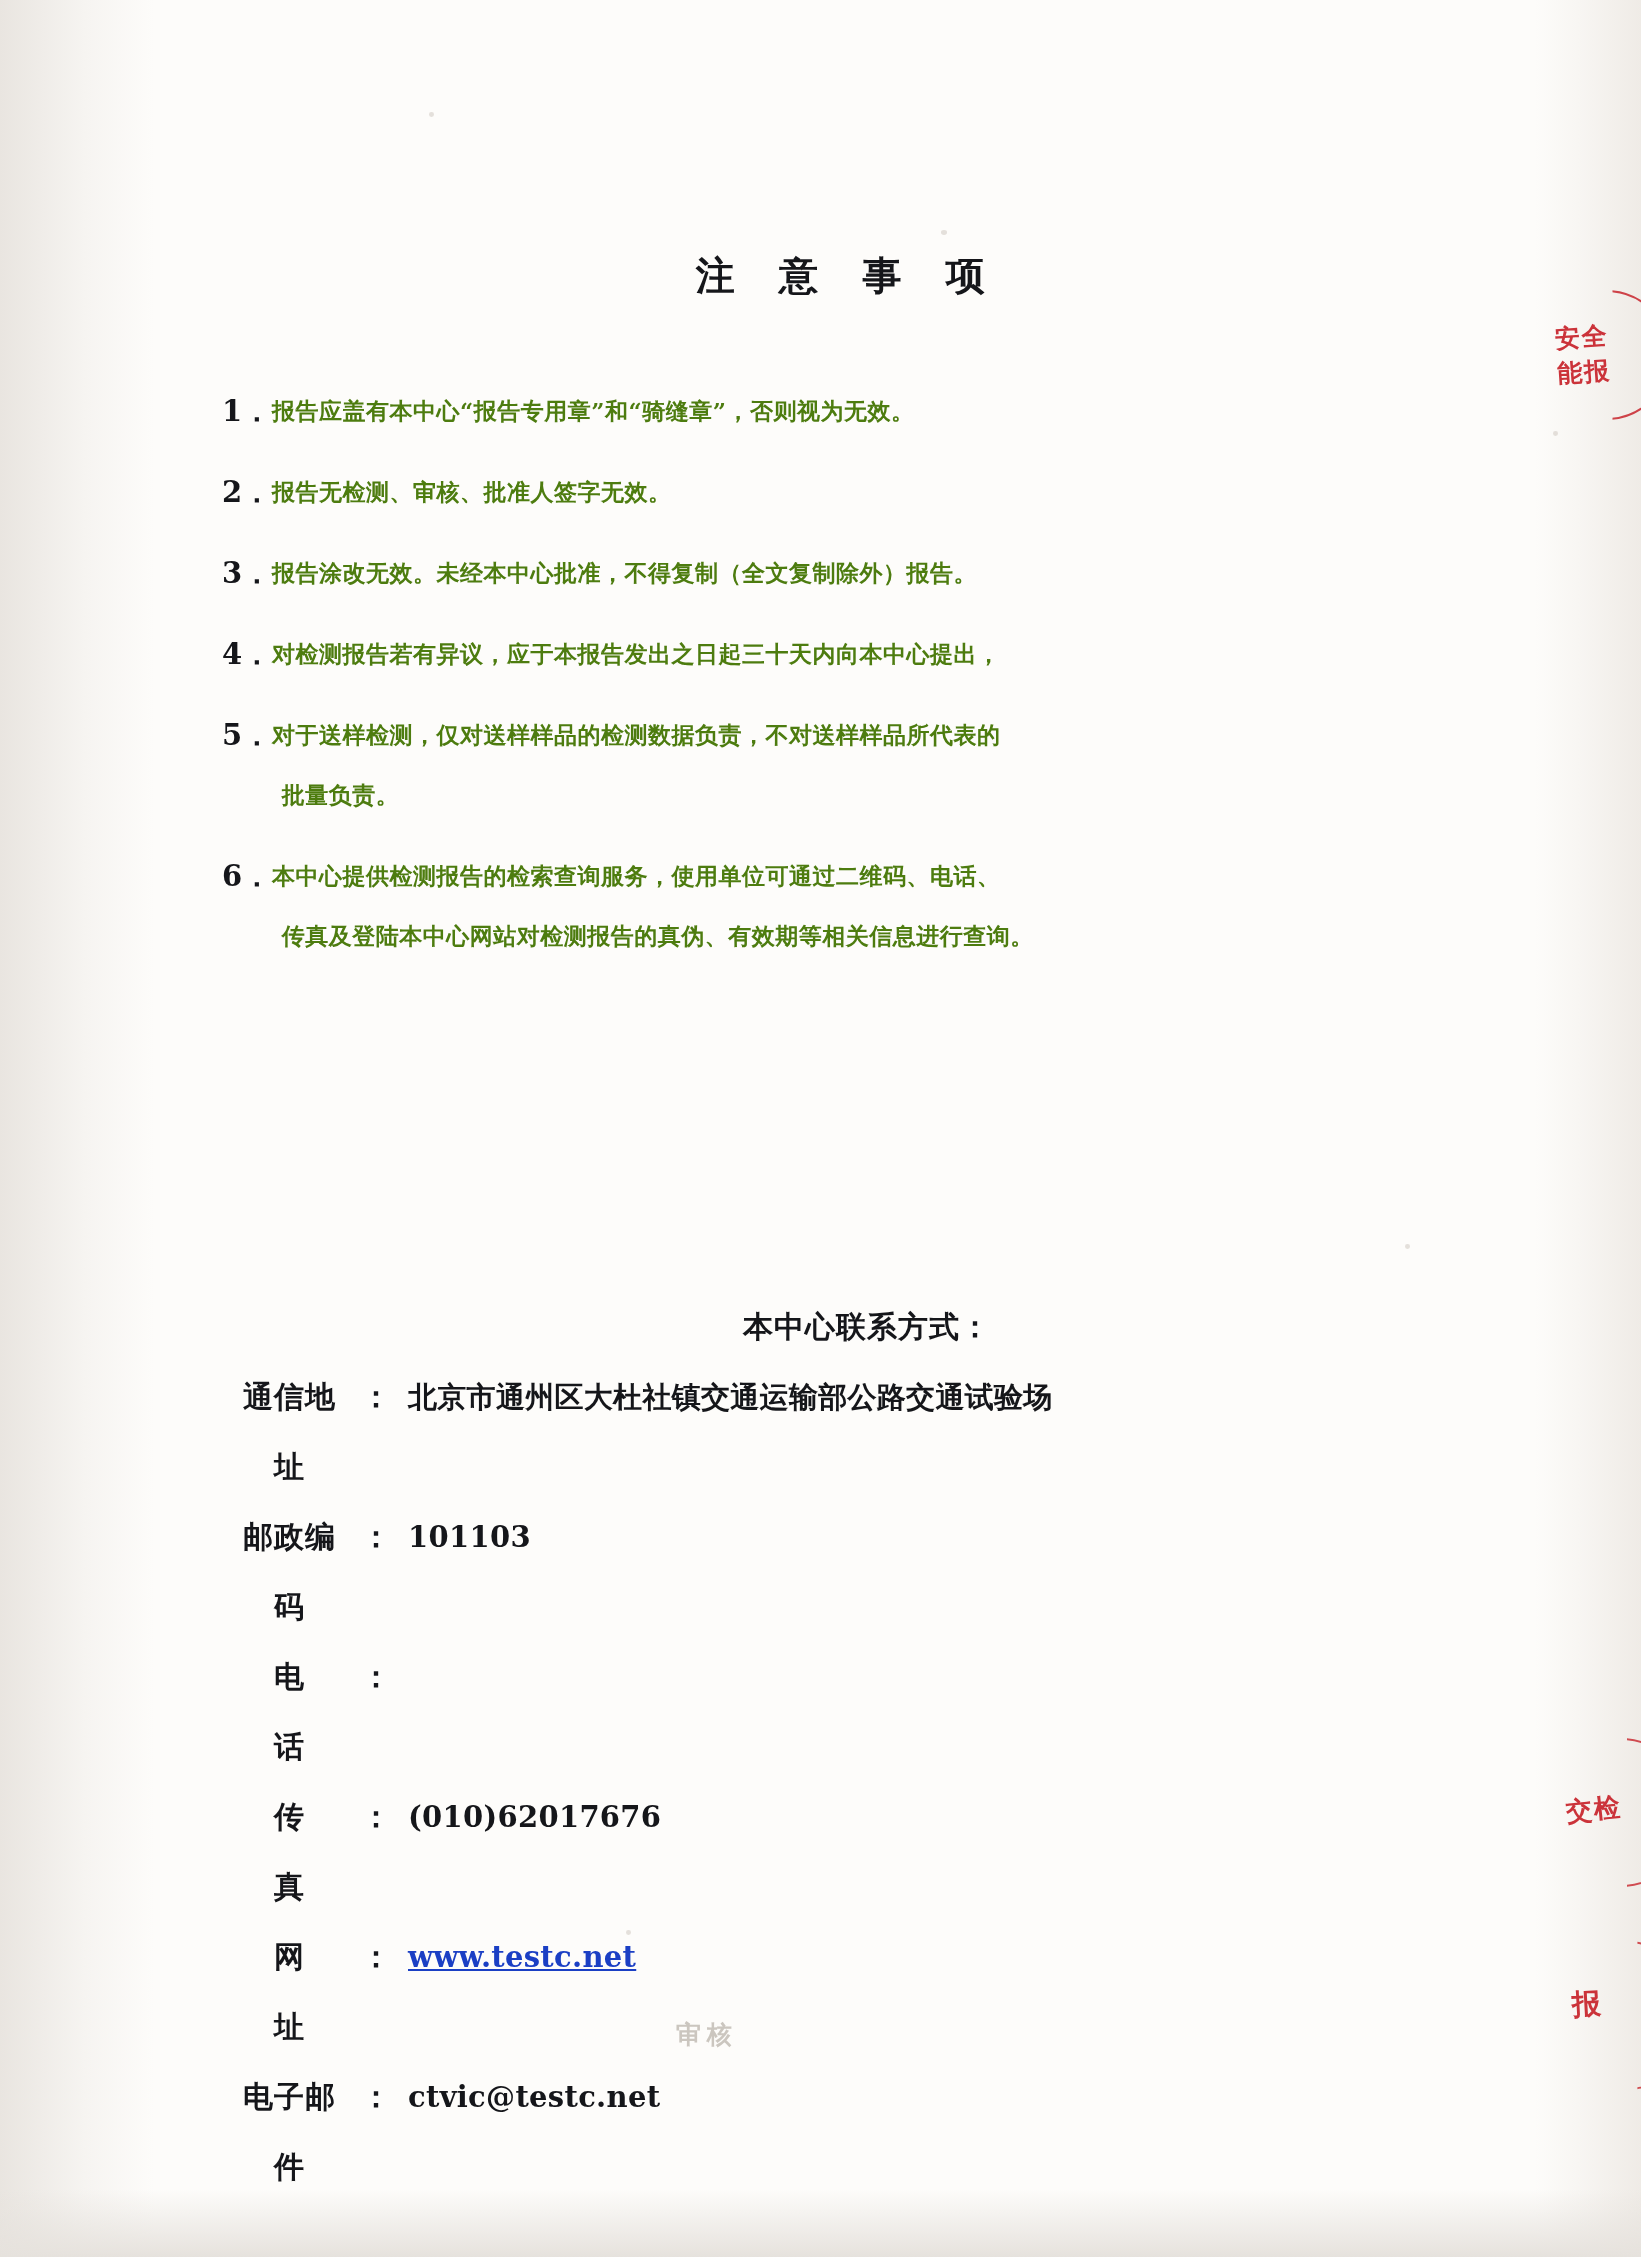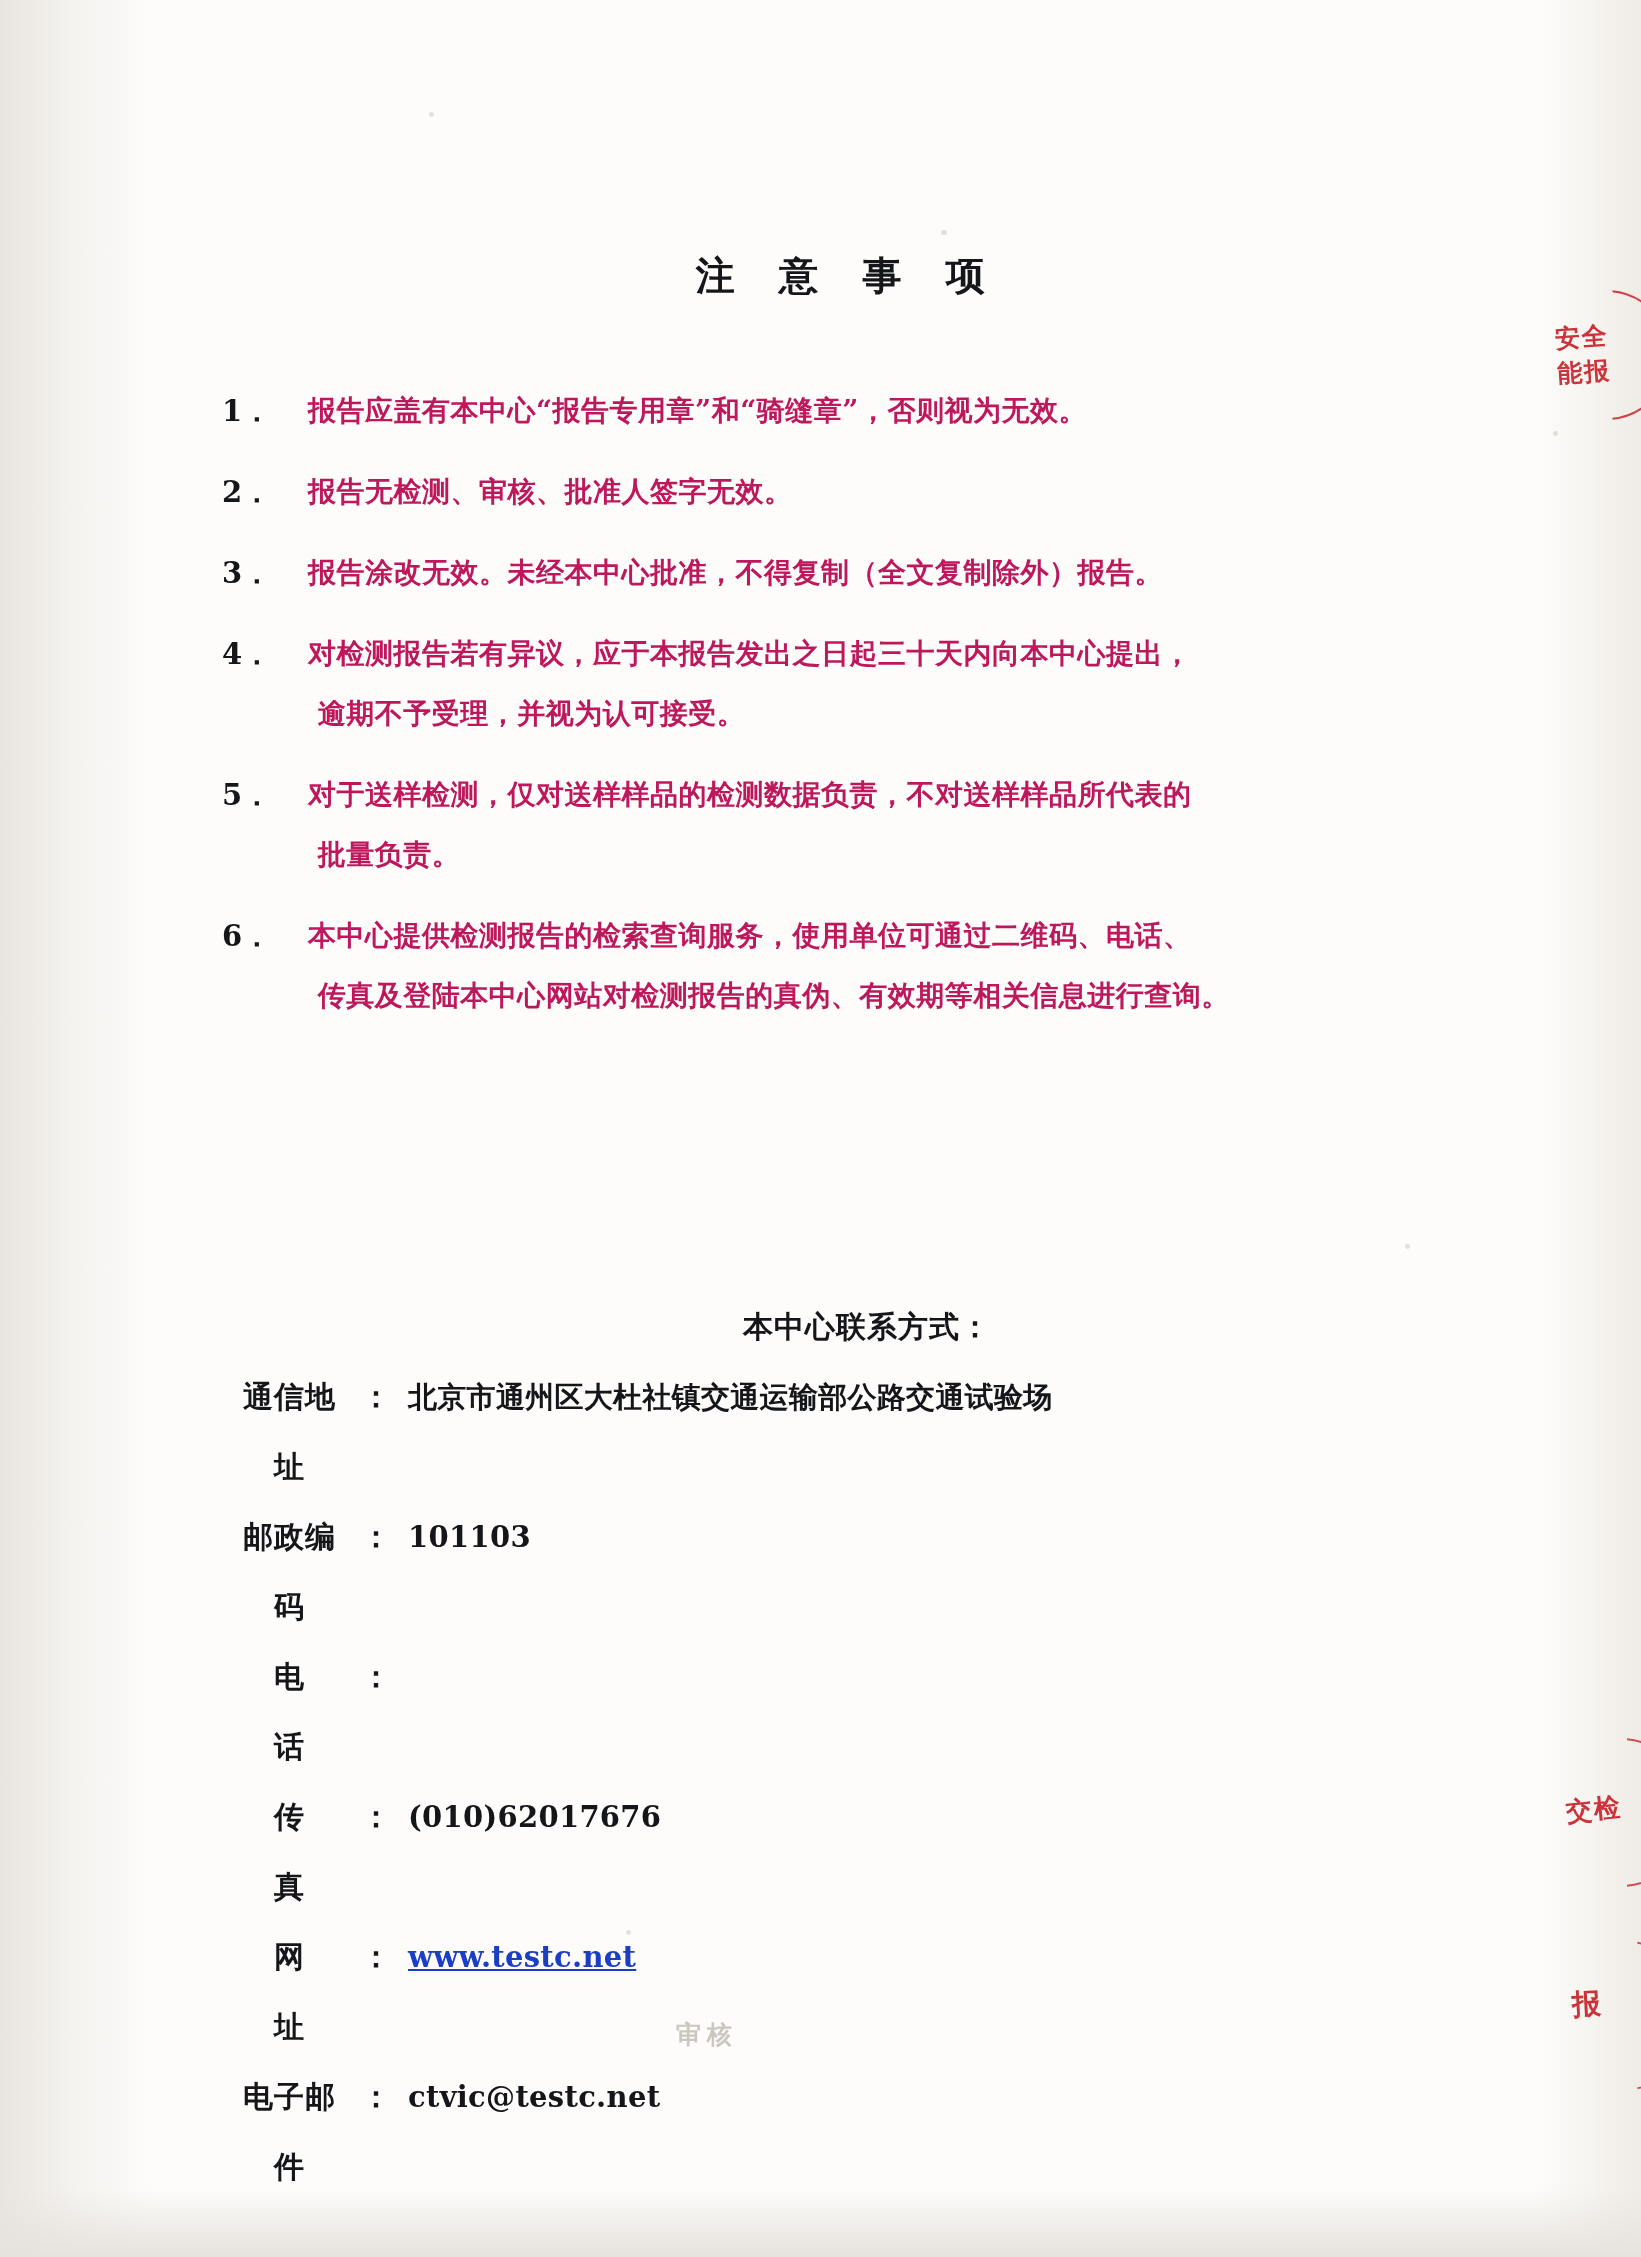--- a/index.html
+++ b/index.html
@@ -104,26 +104,25 @@
     flex: 0 0 50px;
     font-size: 29px;
     font-weight: bold;
     color: #15161a;
     line-height: 60px;
     text-align: left;
     font-family: "DejaVu Serif", "Liberation Serif", serif;
   }
   .note-body {
     flex: 1 1 auto;
-    font-size: 28px;
+    font-size: 23px;
     font-weight: bold;
     line-height: 60px;
-    color: #be185d;
+    color: #4d7c0f;
     letter-spacing: 0.5px;
-    margin-left: 36px;
   }
   .note-line {
     display: block;
     white-space: nowrap;
   }
   .note-line.indent {
     padding-left: 9.7px;
   }
 
   .contact {
@@ -292,21 +291,20 @@
         <div class="note-num">3．</div>
         <div class="note-body">
           <span class="note-line">报告涂改无效。未经本中心批准，不得复制（全文复制除外）报告。</span>
         </div>
       </div>
 
       <div class="note">
         <div class="note-num">4．</div>
         <div class="note-body">
           <span class="note-line">对检测报告若有异议，应于本报告发出之日起三十天内向本中心提出，</span>
-          <span class="note-line indent">逾期不予受理，并视为认可接受。</span>
         </div>
       </div>
 
       <div class="note">
         <div class="note-num">5．</div>
         <div class="note-body">
           <span class="note-line">对于送样检测，仅对送样样品的检测数据负责，不对送样样品所代表的</span>
           <span class="note-line indent">批量负责。</span>
         </div>
       </div>

